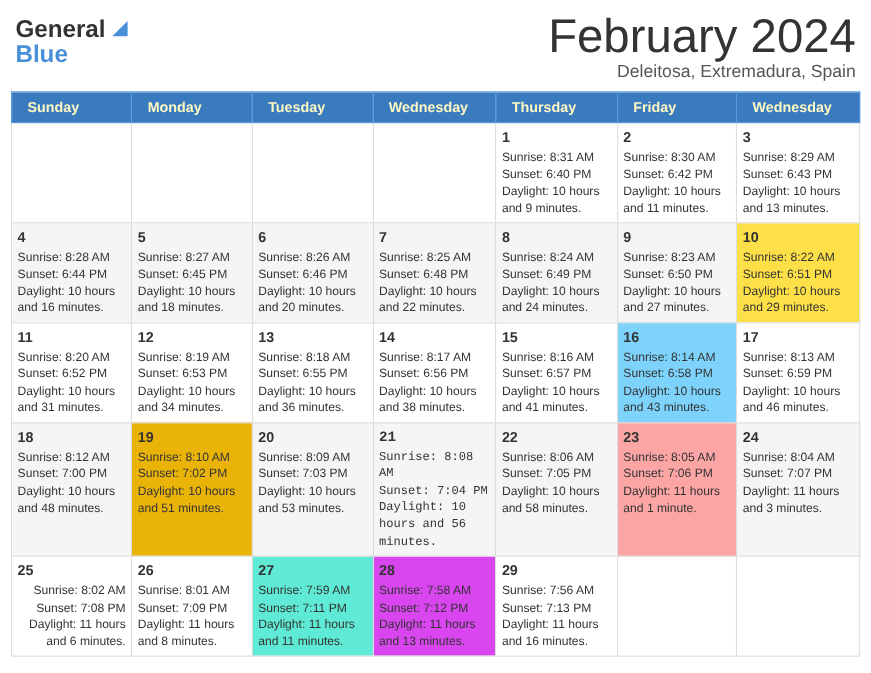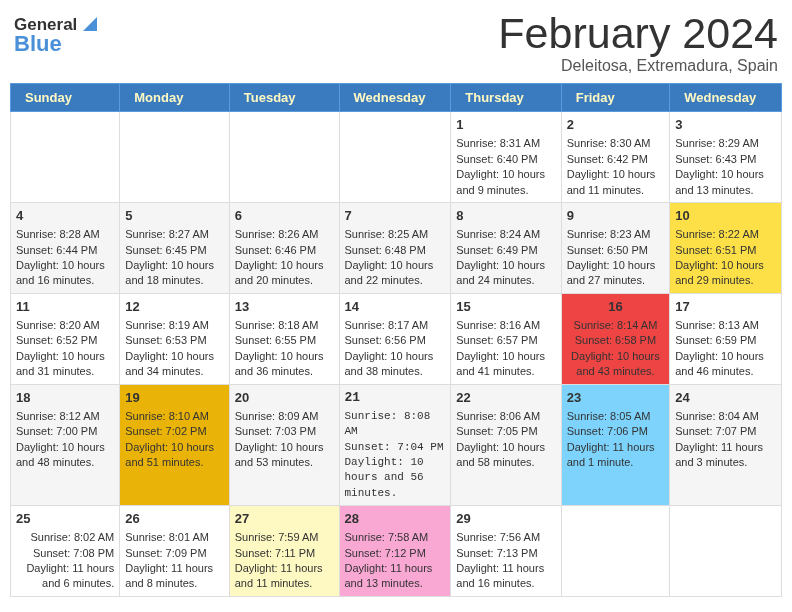--- a/index.html
+++ b/index.html
@@ -17,21 +17,21 @@
       margin-bottom: 8px;
       padding: 0 4px;
     }
     .logo {
       display: flex;
       flex-direction: column;
       align-items: flex-start;
       margin-top: 6px;
     }
     .logo-general {
-      font-size: 17px;
+      font-size: 22px;
       font-weight: bold;
       color: #333;
       line-height: 1;
     }
     .logo-blue {
       font-size: 22px;
       font-weight: bold;
       color: #4a90d9;
       line-height: 1;
     }
@@ -214,21 +214,21 @@
           <div class="cell-content" style="white-space: pre-wrap;">Sunrise: 8:17 AM
 Sunset: 6:56 PM
 Daylight: 10 hours and 38 minutes.</div>
         </td>
         <td style="background: rgb(255, 255, 255);">
           <span class="day-num">15</span>
           <div class="cell-content" style="white-space: pre-wrap;">Sunrise: 8:16 AM
 Sunset: 6:57 PM
 Daylight: 10 hours and 41 minutes.</div>
         </td>
-        <td style="background: #ef4444; text-align: center;">
+        <td style="background: #7dd3fc;">
           <span class="day-num">16</span>
           <div class="cell-content" style="white-space: pre-wrap;">Sunrise: 8:14 AM
 Sunset: 6:58 PM
 Daylight: 10 hours and 43 minutes.</div>
         </td>
         <td style="background: rgb(255, 255, 255);">
           <span class="day-num">17</span>
           <div class="cell-content" style="white-space: pre-wrap;">Sunrise: 8:13 AM
 Sunset: 6:59 PM
 Daylight: 10 hours and 46 minutes.</div>
@@ -258,21 +258,21 @@
           <div class="cell-content" style="white-space: pre-wrap;">Sunrise: 8:08 AM
 Sunset: 7:04 PM
 Daylight: 10 hours and 56 minutes.</div>
         </td>
         <td style="background: rgb(245, 245, 245);">
           <span class="day-num">22</span>
           <div class="cell-content" style="white-space: pre-wrap;">Sunrise: 8:06 AM
 Sunset: 7:05 PM
 Daylight: 10 hours and 58 minutes.</div>
         </td>
-        <td style="background: #7dd3fc; margin-top: 16px;">
+        <td style="background: #fca5a5; margin-top: 16px;">
           <span class="day-num">23</span>
           <div class="cell-content" style="white-space: pre-wrap;">Sunrise: 8:05 AM
 Sunset: 7:06 PM
 Daylight: 11 hours and 1 minute.</div>
         </td>
         <td style="background: rgb(245, 245, 245);">
           <span class="day-num">24</span>
           <div class="cell-content" style="white-space: pre-wrap;">Sunrise: 8:04 AM
 Sunset: 7:07 PM
 Daylight: 11 hours and 3 minutes.</div>
@@ -284,27 +284,27 @@
           <div class="cell-content" style="white-space: pre-wrap; text-align: right;">Sunrise: 8:02 AM
 Sunset: 7:08 PM
 Daylight: 11 hours and 6 minutes.</div>
         </td>
         <td style="background: rgb(255, 255, 255);">
           <span class="day-num">26</span>
           <div class="cell-content" style="white-space: pre-wrap;">Sunrise: 8:01 AM
 Sunset: 7:09 PM
 Daylight: 11 hours and 8 minutes.</div>
         </td>
-        <td style="background: #fef9c3;">
+        <td style="background: #5eead4;">
           <span class="day-num">27</span>
           <div class="cell-content" style="white-space: pre-wrap;">Sunrise: 7:59 AM
 Sunset: 7:11 PM
 Daylight: 11 hours and 11 minutes.</div>
         </td>
-        <td style="background: #f9a8d4;">
+        <td style="background: #d946ef;">
           <span class="day-num">28</span>
           <div class="cell-content" style="white-space: pre-wrap;">Sunrise: 7:58 AM
 Sunset: 7:12 PM
 Daylight: 11 hours and 13 minutes.</div>
         </td>
         <td style="background: rgb(255, 255, 255);">
           <span class="day-num">29</span>
           <div class="cell-content" style="white-space: pre-wrap;">Sunrise: 7:56 AM
 Sunset: 7:13 PM
 Daylight: 11 hours and 16 minutes.</div>

